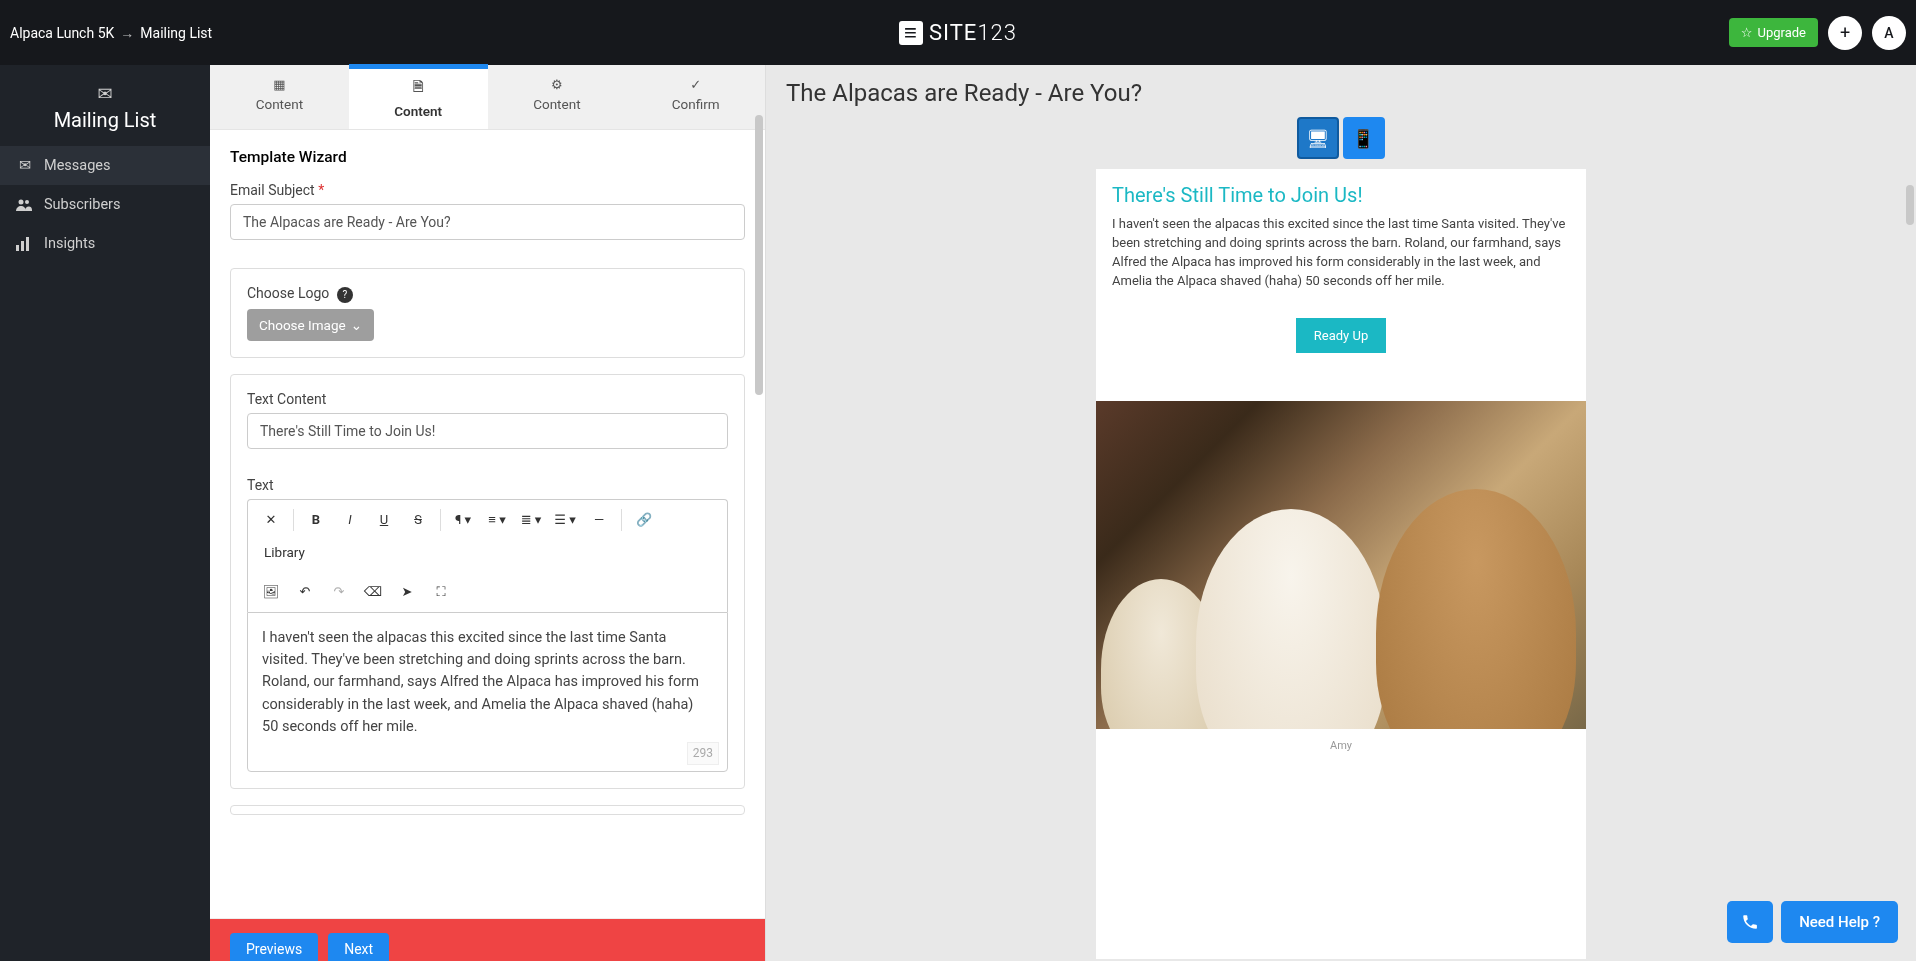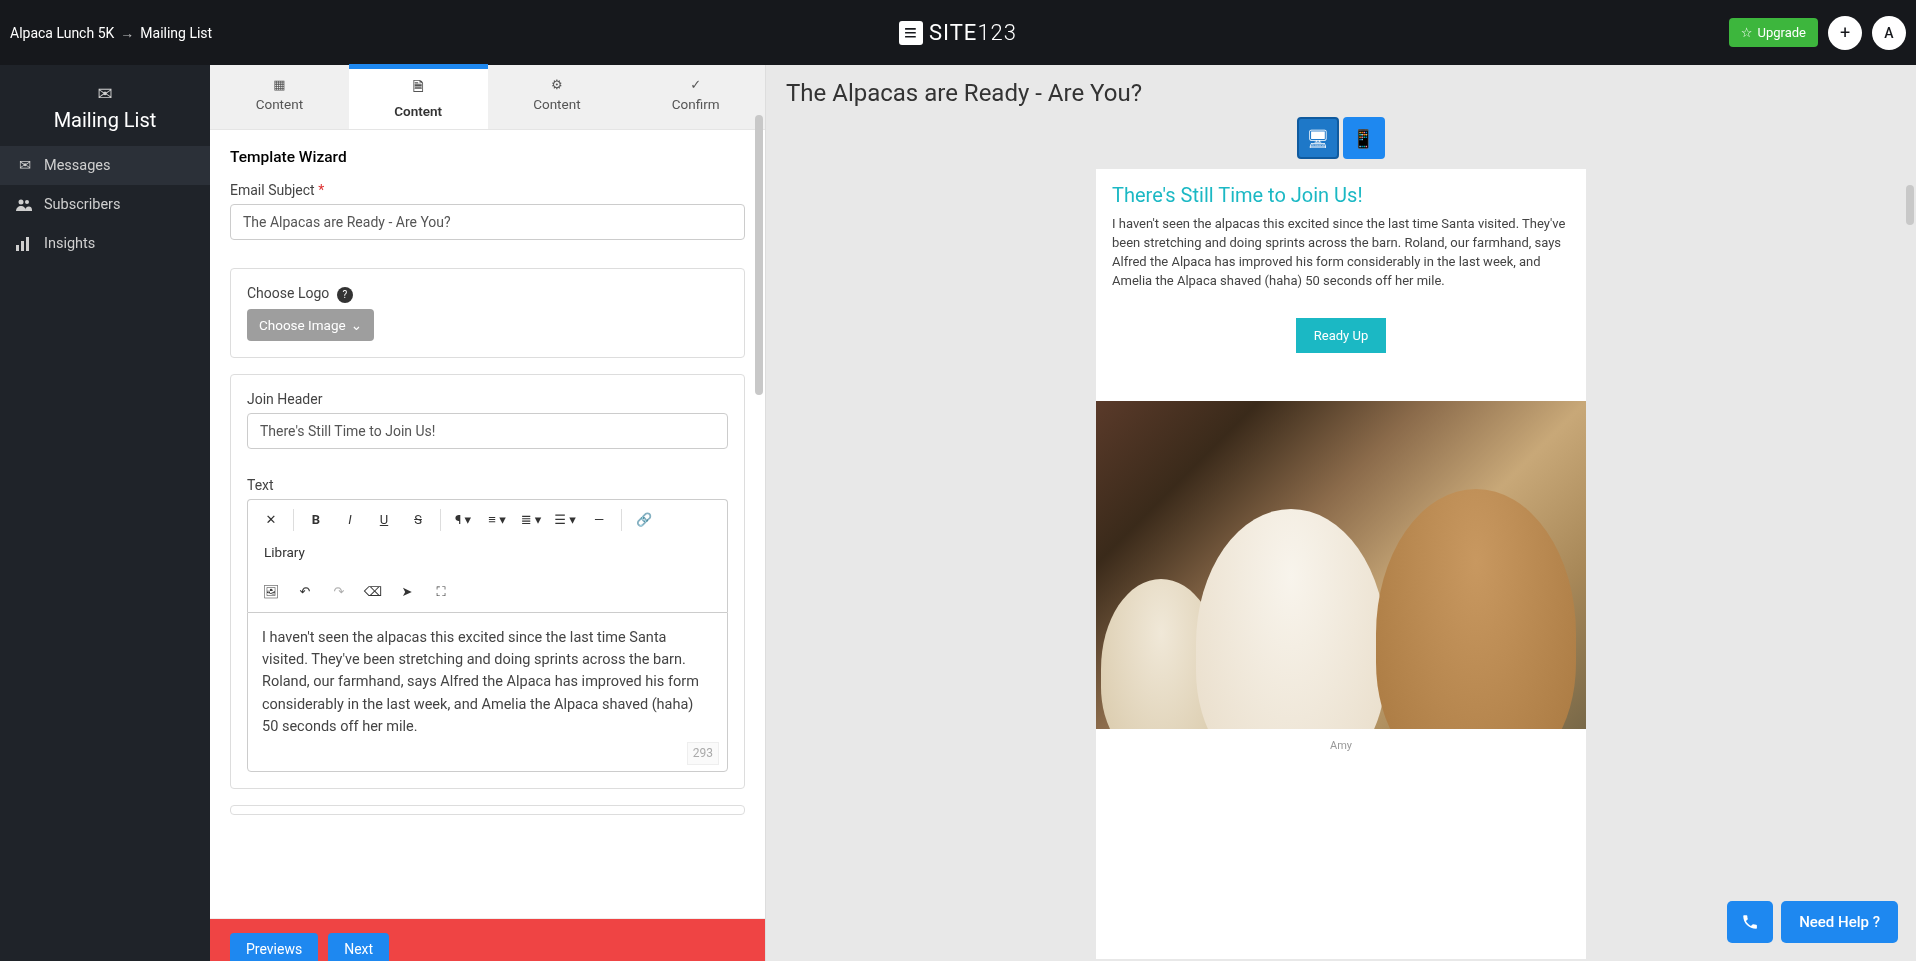--- a/index.html
+++ b/index.html
@@ -184,21 +184,21 @@
           <span class="help-circle">?</span>
         </label>
         <div class="choose-img-btn">
           <span>Choose Image</span>
           <span>⌄</span>
         </div>
       </div>
 
       <div class="card-box">
         <div class="field-group">
-          <label class="form-label">Join Header</label>
+          <label class="form-label">Text Content</label>
           <input type="text" class="text-input" value="There's Still Time to Join Us!" style="">
         </div>
 
         <label class="form-label">Text</label>
         <div class="editor-toolbar">
           <div class="etool">✕</div>
           <div class="esep"></div>
           <div class="etool">
               <b>B</b>
             </div>

